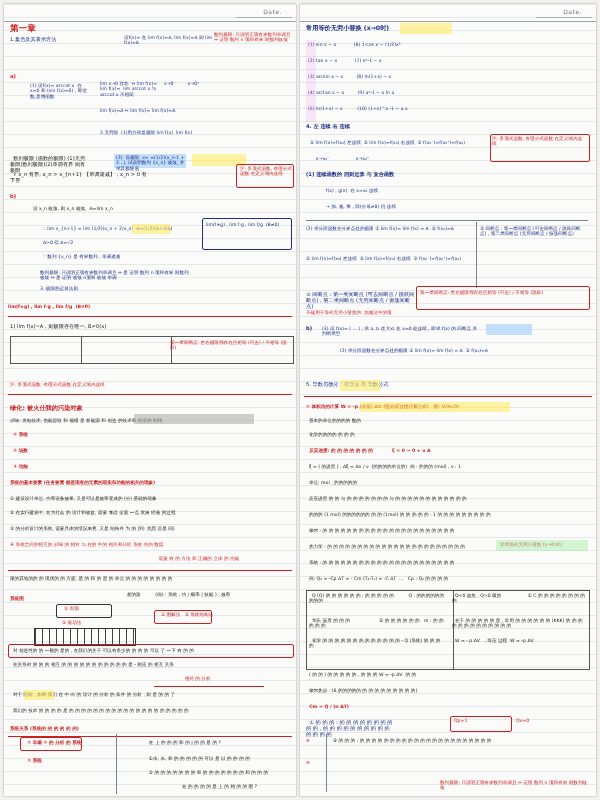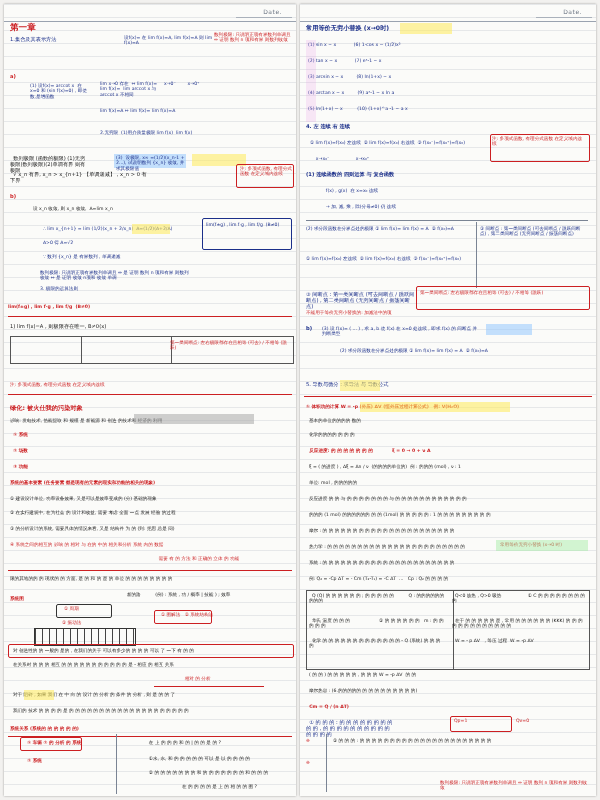--- a/index.html
+++ b/index.html
@@ -16,21 +16,21 @@
   .hdr .dt{position:absolute;right:14px;top:-1px;font-size:6px;color:#6d7684;letter-spacing:.5px;}
   .hdr .dtline{position:absolute;right:4px;top:8px;width:56px;border-bottom:1px solid #aab1bb;}
   
   .hw{position:absolute;font-family:"DejaVu Sans","Liberation Sans",sans-serif;line-height:1.15;white-space:pre-wrap;}
   .blue{color:#1b2f8a;}
   .red{color:#cc1f22;}
   .black{color:#1a1a1a;}
   .sm{font-size:5.2px;}
   .xs{font-size:4.6px;}
   .md{font-size:6.2px;}
-  .xl{font-size:8.6px;font-family:Liberation Mono, monospace;}
+  .xl{font-size:8.6px;}
   .bold{font-weight:bold;}
   .box{position:absolute;border:1px solid #cc1f22;border-radius:2px;}
   .boxb{position:absolute;border:1px solid #1b2f8a;border-radius:2px;}
   .hl-y{background:rgba(255,235,90,.55);}
   .hl-b{background:rgba(150,200,255,.55);}
   .hl-p{background:rgba(235,160,235,.45);}
   .hl-g{background:rgba(160,235,160,.45);}
   .line{position:absolute;border-bottom:1px solid #cc1f22;}
   .vrule{position:absolute;border-left:1px solid #7a8494;}
   .hrule{position:absolute;border-top:1px solid #7a8494;}

